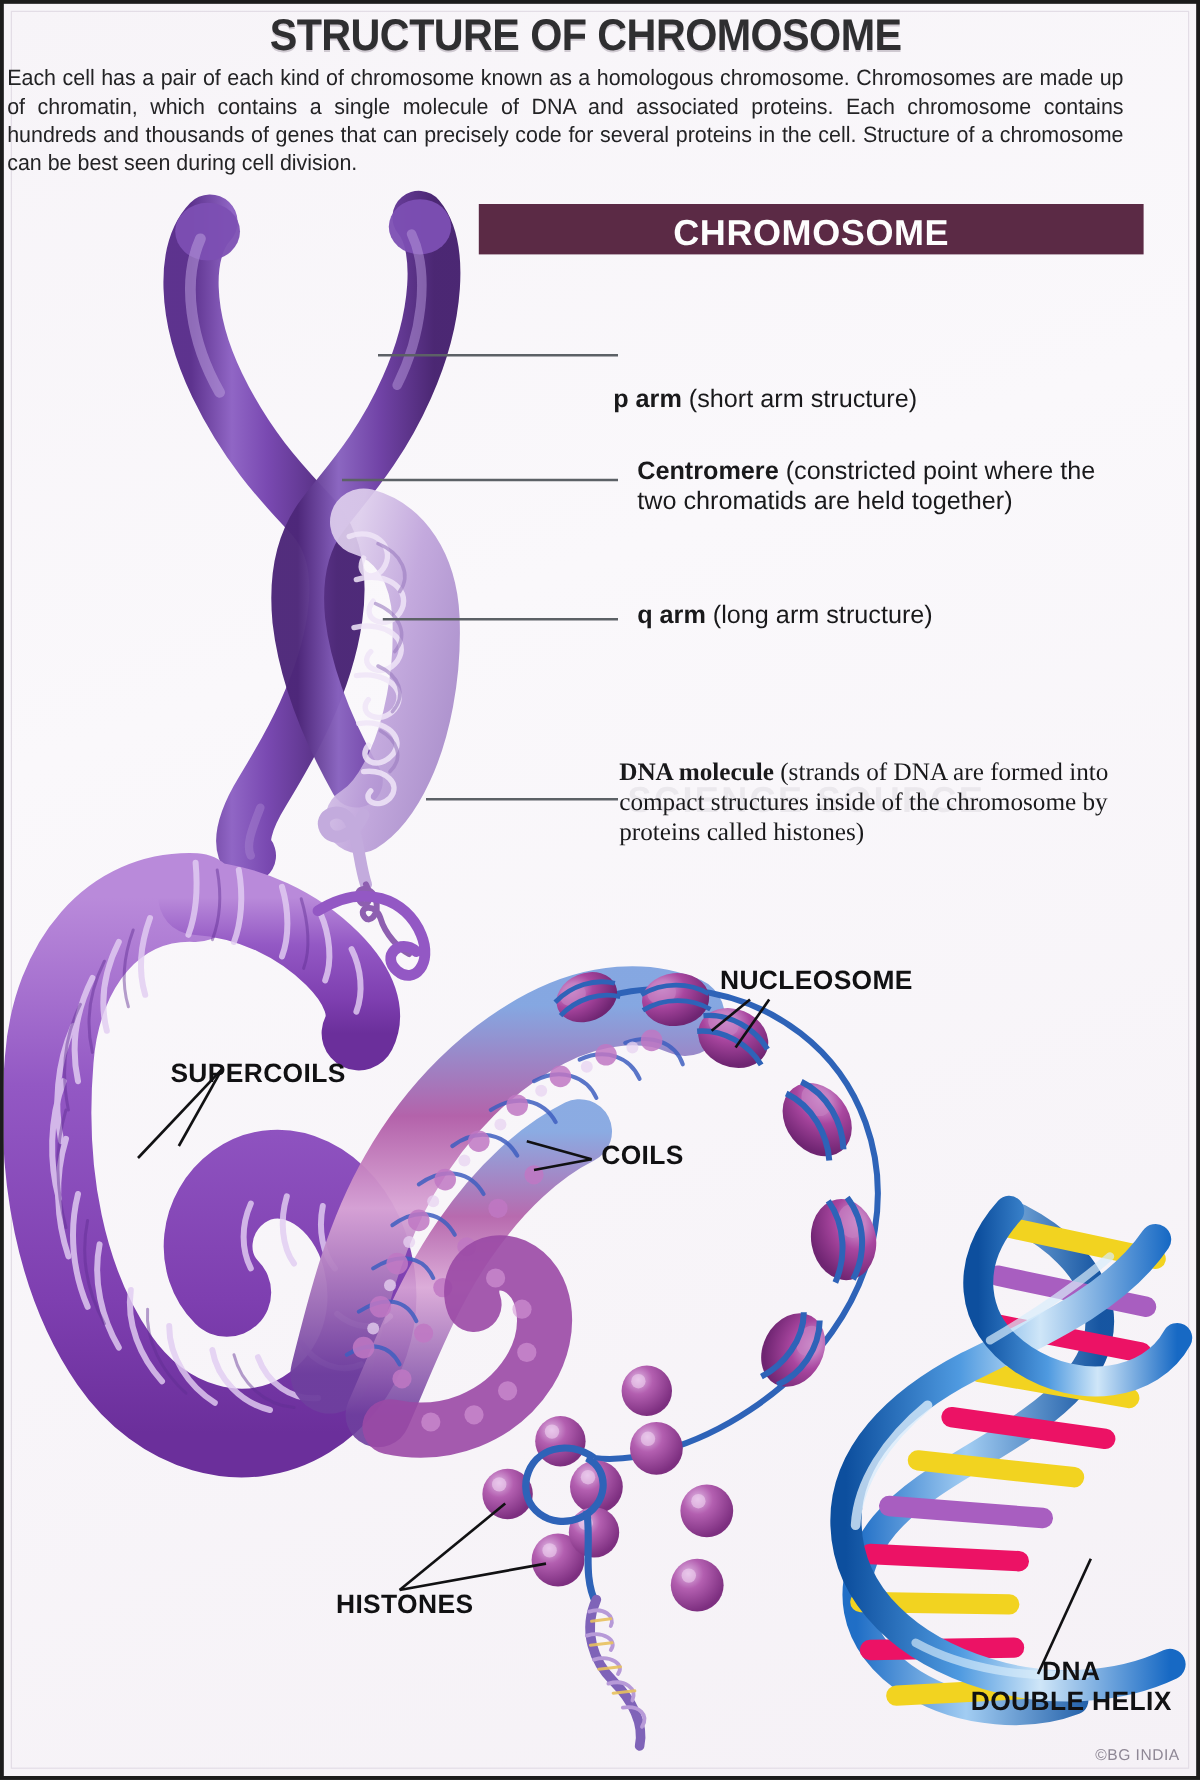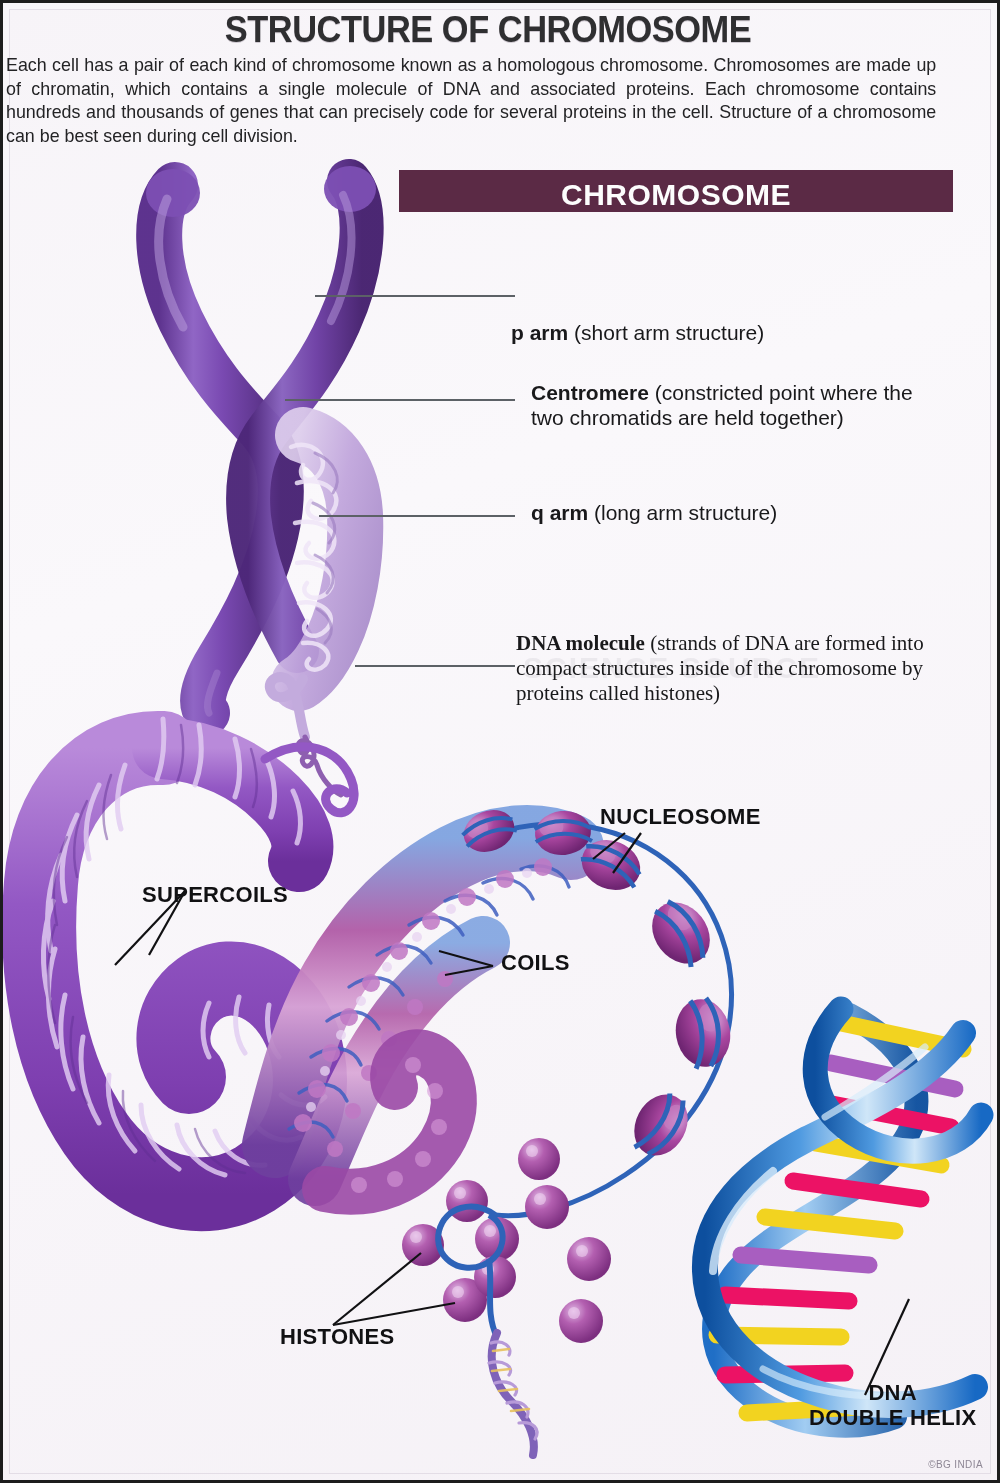--- a/index.html
+++ b/index.html
@@ -64,21 +64,21 @@
     position:absolute;
     font-size:22px;font-weight:bold;color:#111113;
     letter-spacing:0.3px;
     font-family:"Liberation Sans",sans-serif;
     white-space:pre-line;
     line-height:1.12;
   }
 
   #watermark{
     position:absolute;right:14px;bottom:10px;
-    font-size:10px;color:#8e8795;letter-spacing:0.4px;
+    font-size:13px;color:#8e8795;letter-spacing:0.4px;
   }
   #ghost-watermark{
     position:absolute;left:520px;top:648px;
     font-size:30px;font-weight:bold;color:rgba(150,140,158,0.13);
     letter-spacing:2px;pointer-events:none;
   }
 
   svg{display:block;}
   #art{position:absolute;left:0;top:0;width:1000px;height:1483px;pointer-events:none;}
 </style>

